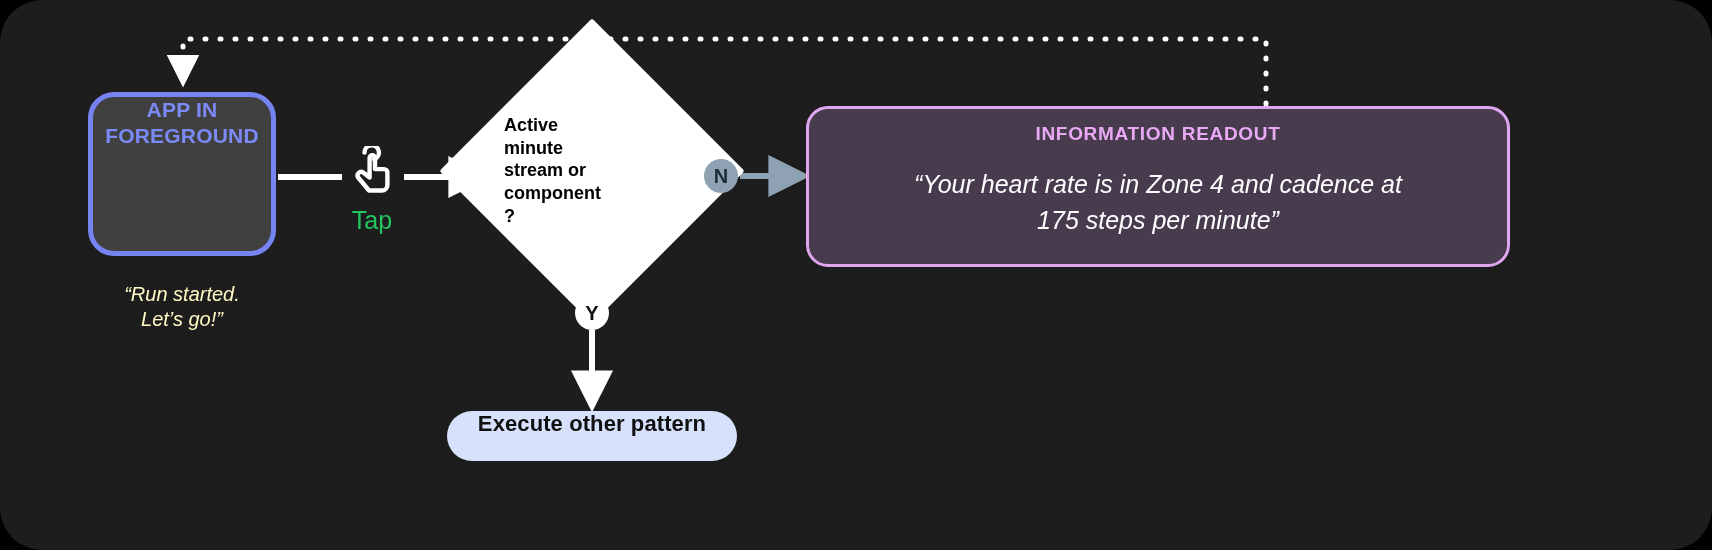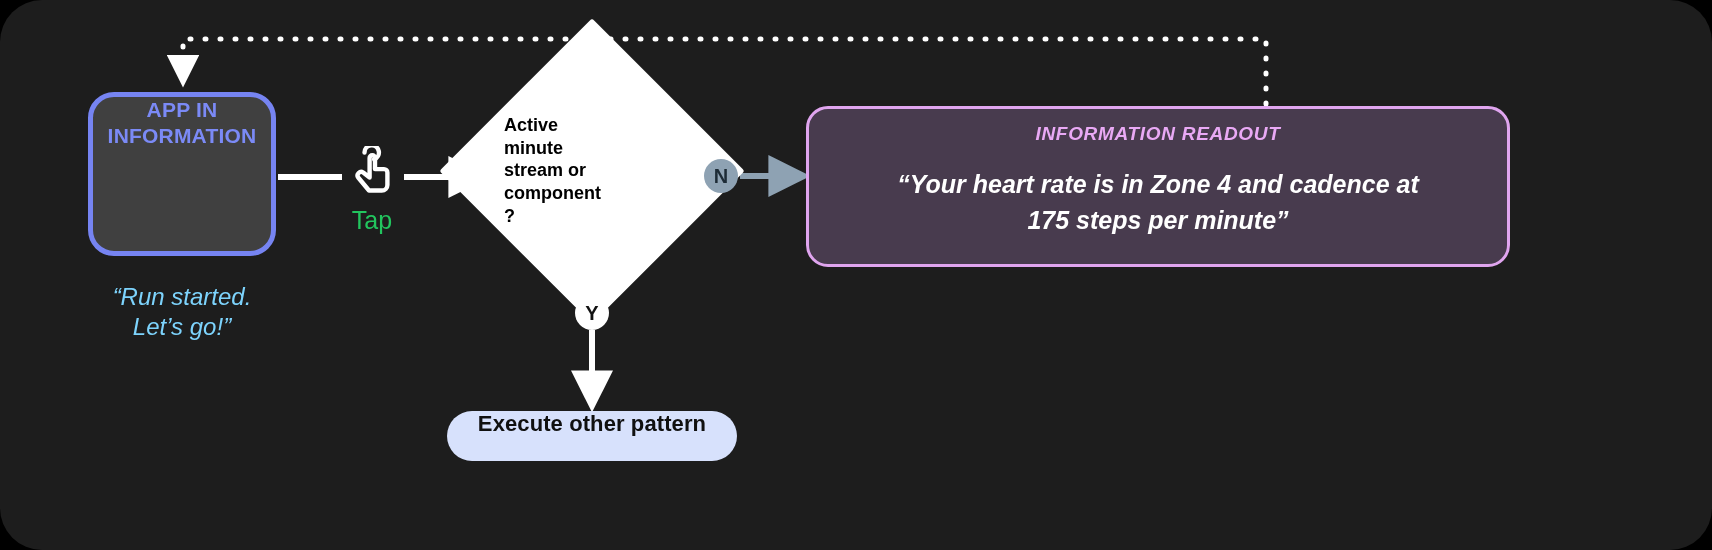--- a/index.html
+++ b/index.html
@@ -55,23 +55,23 @@
     text-align: center;
     letter-spacing: 0.2px;
   }
 
   #app-caption {
     position: absolute;
     left: 56px;
     top: 282px;
     width: 252px;
     text-align: center;
-    color: #7dd3fc;
+    color: #fef9c3;
     font-style: italic;
-    font-size: 24px;
+    font-size: 20px;
     line-height: 1.26;
   }
 
   
   #tap-icon {
     position: absolute;
     left: 344px;
     top: 146px;
     width: 54px;
     height: 54px;
@@ -174,28 +174,27 @@
     border-radius: 22px;
     box-sizing: border-box;
     padding-top: 14px;
   }
   #readout-title {
     text-align: center;
     color: #e9a9f5;
     font-size: 19px;
     font-weight: bold;
     letter-spacing: 0.7px;
-    font-style: italic;
   }
   #readout-body {
     margin-top: 22px;
     text-align: center;
     color: #ffffff;
     font-size: 25px;
-    font-weight: bold;
+    font-weight: normal;
     font-style: italic;
     line-height: 1.42;
     padding: 0 34px;
   }
 </style>
 </head>
 <body>
 
 <div id="canvas">
 
@@ -221,21 +220,21 @@
 
     <line x1="592" y1="280" x2="592" y2="298" stroke="#ffffff" stroke-width="6"></line>
     <line x1="592" y1="330" x2="592" y2="404" stroke="#ffffff" stroke-width="6" marker-end="url(#arrow-white)"></line>
 
     <path d="M1266,104 L1266,39 L183,39 L183,80" fill="none" stroke="#ffffff" stroke-width="5" stroke-linecap="round" stroke-dasharray="1 14" marker-end="url(#arrow-white-dot)"></path>
   </svg>
 
   <div id="app-node">
     <div class="label">
       <span>APP IN</span><br>
-      <span>INFORMATION</span>
+      <span>FOREGROUND</span>
     </div>
   </div>
 
   <div id="app-caption">
     <span>“Run started.</span><br>
     <span>Let’s go!”</span>
   </div>
 
   <svg id="tap-icon" viewBox="0 0 54 54" xmlns="http://www.w3.org/2000/svg">
     <path d="M20.5 6.5 a7.2 7.2 0 1 1 9.6 6.8" fill="none" stroke="#ffffff" stroke-width="4.4" stroke-linecap="round"></path>

